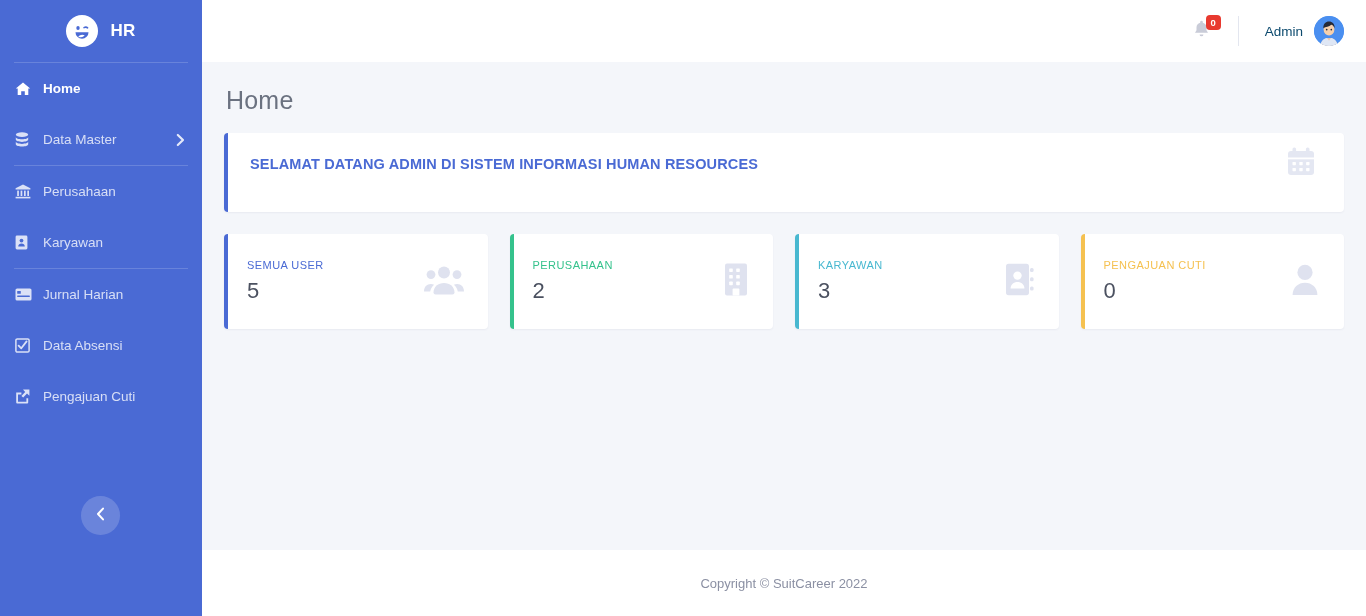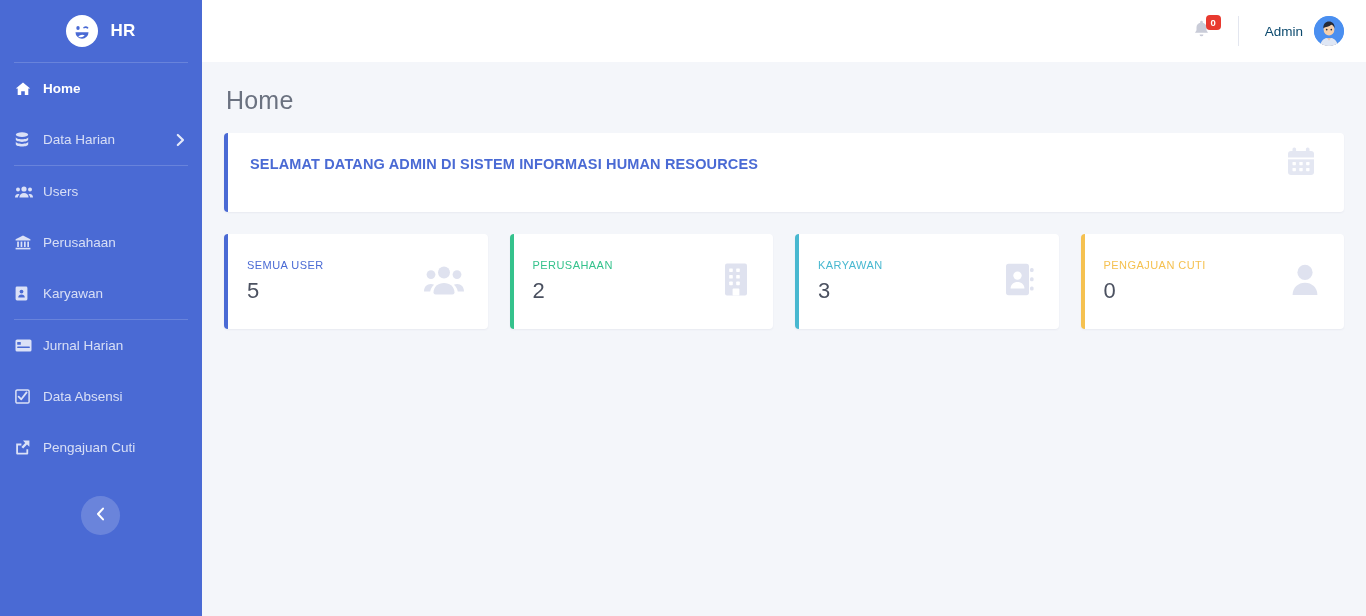--- a/index.html
+++ b/index.html
@@ -166,43 +166,30 @@
       </div>
 
       <div class="nav-item">
         <span class="nav-ico">
           <svg width="14" height="16" viewBox="0 0 14 16" fill="rgba(255,255,255,.8)">
             <ellipse cx="7" cy="2.6" rx="6.2" ry="2.3"></ellipse>
             <path d="M0.8 5 v2.6 c0 1.3 2.8 2.3 6.2 2.3 s6.2-1 6.2-2.3 V5 c0 1.3-2.8 2.3-6.2 2.3 S0.8 6.3 0.8 5 z"></path>
             <path d="M0.8 9.6 v2.6 c0 1.3 2.8 2.3 6.2 2.3 s6.2-1 6.2-2.3 V9.6 c0 1.3-2.8 2.3-6.2 2.3 s-6.2-1-6.2-2.3 z"></path>
           </svg>
         </span>
-        <span class="nav-label">Data Harian</span>
+        <span class="nav-label">Data Master</span>
         <span class="nav-chevron">
           <svg width="9" height="13" viewBox="0 0 9 13" fill="none" stroke="rgba(255,255,255,.85)" stroke-width="2.2" stroke-linecap="round" stroke-linejoin="round">
             <path d="M1.8 1.5 L7 6.5 L1.8 11.5"></path>
           </svg>
         </span>
       </div>
 
       <div class="side-divider"></div>
 
-      <div class="nav-item">
-        <span class="nav-ico">
-          <svg width="18" height="14" viewBox="0 0 18 14" fill="rgba(255,255,255,.8)">
-            <circle cx="9" cy="4" r="2.6"></circle>
-            <circle cx="3" cy="4.6" r="2"></circle>
-            <circle cx="15" cy="4.6" r="2"></circle>
-            <path d="M4.4 12.4 c0-2.6 2-4.3 4.6-4.3 s4.6 1.7 4.6 4.3 z"></path>
-            <path d="M0 12.4 c0-2 1.2-3.3 3-3.3 c.6 0 1.1.1 1.5.3 c-1 .8-1.6 1.9-1.7 3 z"></path>
-            <path d="M18 12.4 c0-2-1.2-3.3-3-3.3 c-.6 0-1.1.1-1.5.3 c1 .8 1.6 1.9 1.7 3 z"></path>
-          </svg>
-        </span>
-        <span class="nav-label">Users</span>
-      </div>
 
       <div class="nav-item">
         <span class="nav-ico">
           <svg width="16" height="15" viewBox="0 0 16 15" fill="rgba(255,255,255,.8)">
             <path d="M8 0.6 L0.6 4.3 v1.2 h14.8 V4.3 z"></path>
             <rect x="2.2" y="6.6" width="1.7" height="5.4"></rect>
             <rect x="5.6" y="6.6" width="1.7" height="5.4"></rect>
             <rect x="9" y="6.6" width="1.7" height="5.4"></rect>
             <rect x="12.3" y="6.6" width="1.7" height="5.4"></rect>
             <rect x="0.6" y="12.8" width="14.8" height="1.6"></rect>
@@ -383,15 +370,18 @@
             <svg width="30" height="33" viewBox="0 0 30 33" fill="#dfe2ef">
               <circle cx="15" cy="9.4" r="7.6"></circle>
               <path d="M2.6 32 c0-7.5 5.6-12.2 12.4-12.2 s12.4 4.7 12.4 12.2 z"></path>
             </svg>
           </span>
         </div>
 
       </section>
     </div>
 
+    <footer class="footer">
+      <span>Copyright © SuitCareer 2022</span>
+    </footer>
 
   </div>
 </div>
 
 </body></html>

